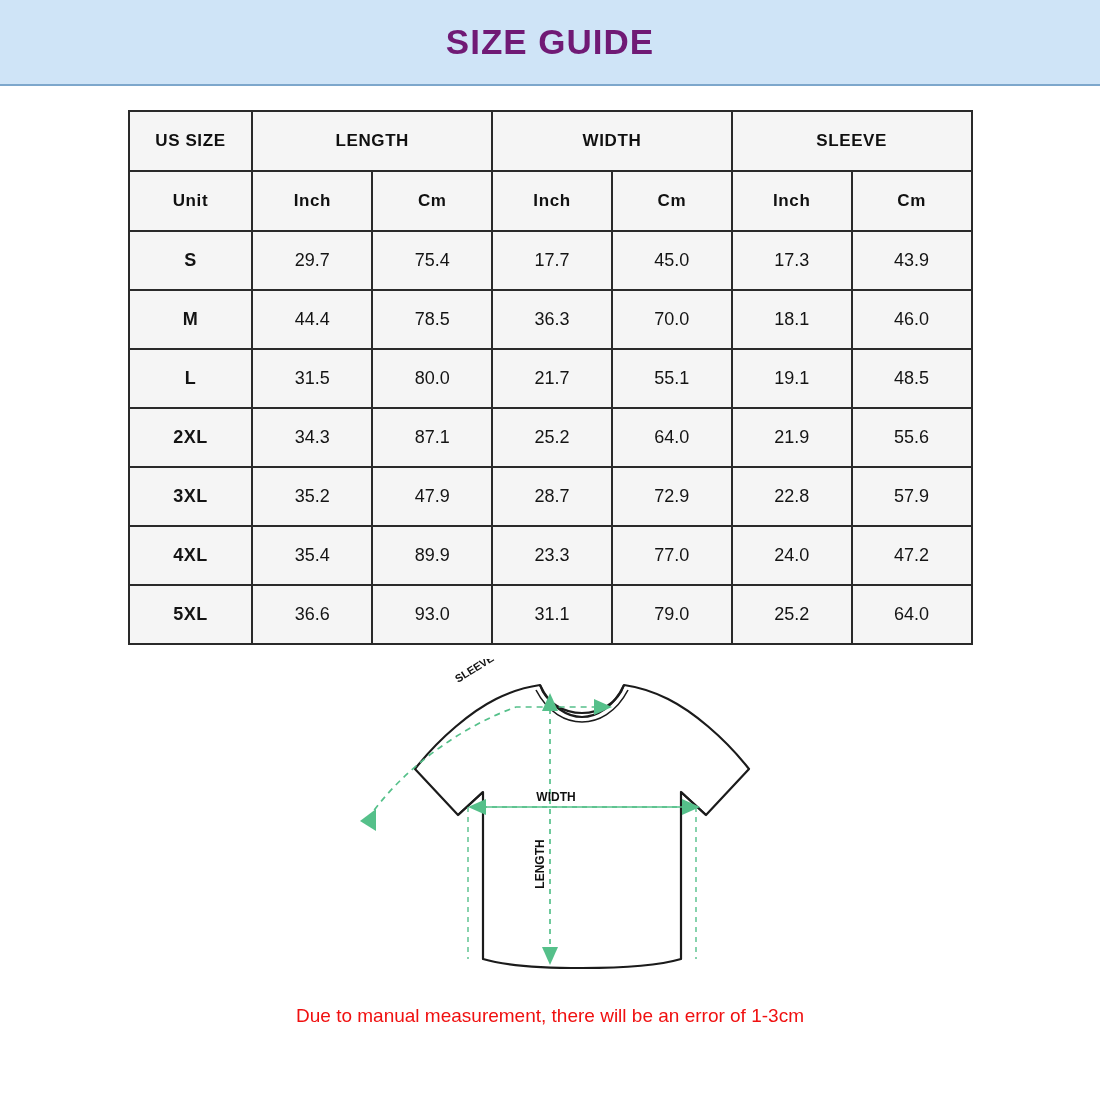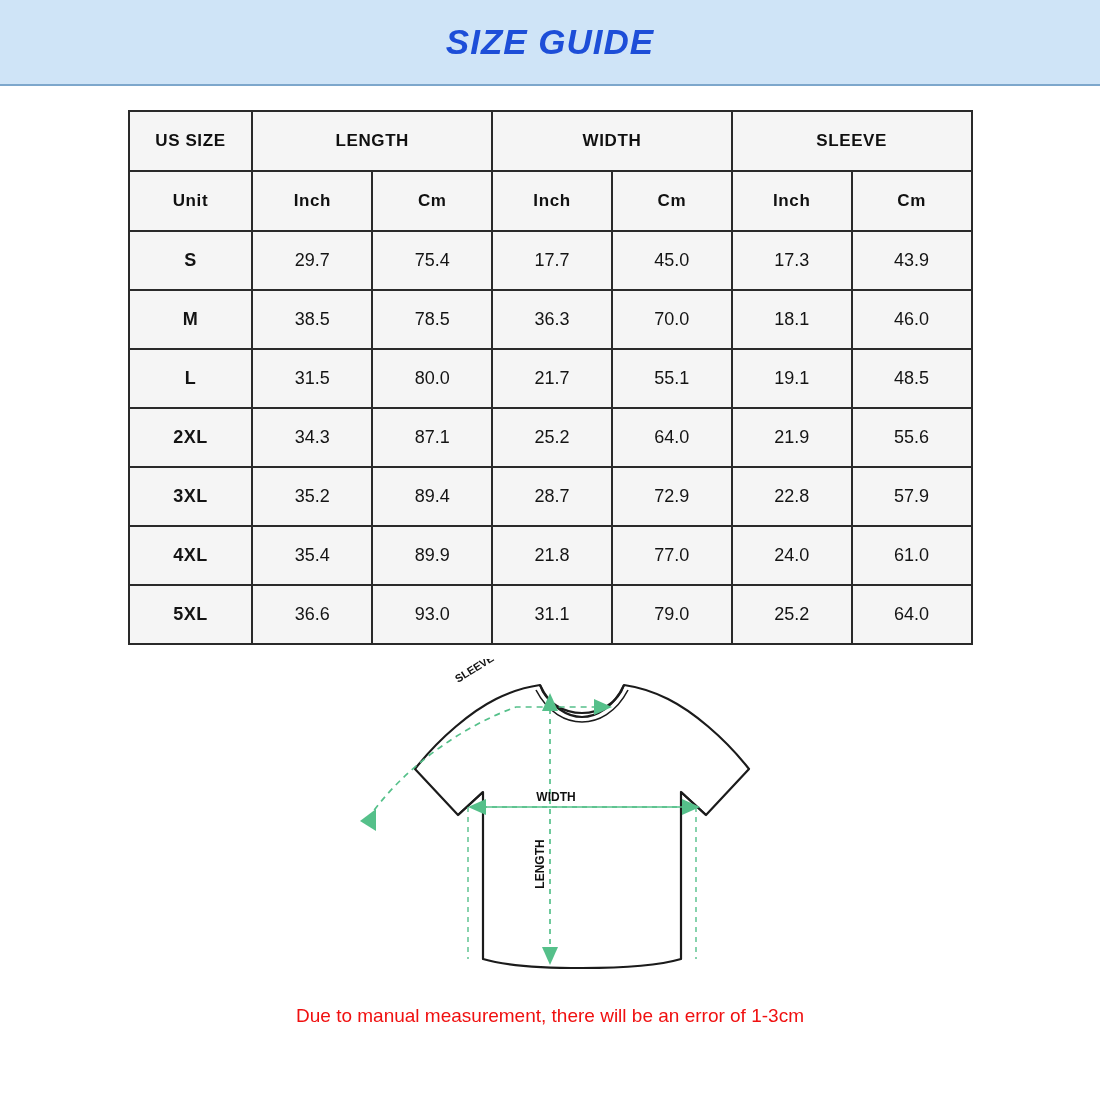--- a/index.html
+++ b/index.html
@@ -27,23 +27,22 @@
     background: #cfe4f7;
     border-bottom: 2px solid #7da7cc;
     display: flex;
     align-items: center;
     justify-content: center;
   }
   .header-title {
     font-size: 35px;
     font-weight: bold;
     letter-spacing: 1px;
-    color: #1d4ed8;
-    font-family: "Liberation Sans", sans-serif;
-    font-style: italic;
+    color: #701a75;
+    font-family: "Liberation Sans", sans-serif;
   }
 
   
   .table-wrap {
     margin: 24px auto 0 auto;
     width: 845px;
   }
   table.size-table {
     border-collapse: collapse;
     width: 100%;
@@ -147,21 +146,21 @@
           <td class="size-label">S</td>
           <td>29.7</td>
           <td>75.4</td>
           <td>17.7</td>
           <td>45.0</td>
           <td>17.3</td>
           <td>43.9</td>
         </tr>
         <tr>
           <td class="size-label">M</td>
-          <td>38.5</td>
+          <td>44.4</td>
           <td>78.5</td>
           <td>36.3</td>
           <td>70.0</td>
           <td>18.1</td>
           <td>46.0</td>
         </tr>
         <tr>
           <td class="size-label">L</td>
           <td>31.5</td>
           <td>80.0</td>
@@ -175,34 +174,34 @@
           <td>34.3</td>
           <td>87.1</td>
           <td>25.2</td>
           <td>64.0</td>
           <td>21.9</td>
           <td>55.6</td>
         </tr>
         <tr>
           <td class="size-label">3XL</td>
           <td>35.2</td>
-          <td>89.4</td>
+          <td>47.9</td>
           <td>28.7</td>
           <td>72.9</td>
           <td>22.8</td>
           <td>57.9</td>
         </tr>
         <tr>
           <td class="size-label">4XL</td>
           <td>35.4</td>
           <td>89.9</td>
-          <td>21.8</td>
+          <td>23.3</td>
           <td>77.0</td>
           <td>24.0</td>
-          <td>61.0</td>
+          <td>47.2</td>
         </tr>
         <tr>
           <td class="size-label">5XL</td>
           <td>36.6</td>
           <td>93.0</td>
           <td>31.1</td>
           <td>79.0</td>
           <td>25.2</td>
           <td>64.0</td>
         </tr>

